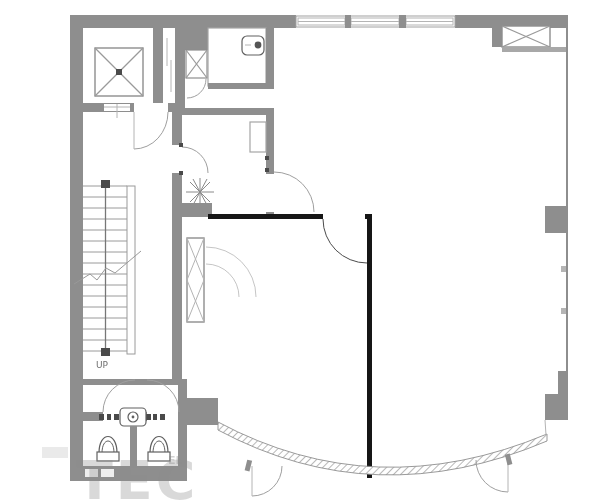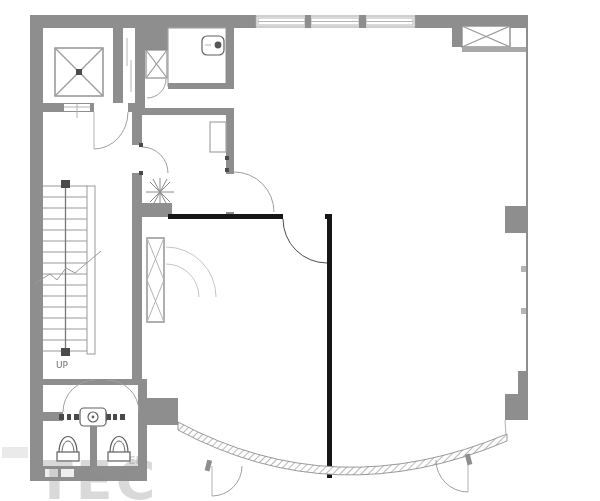--- a/index.html
+++ b/index.html
@@ -7,21 +7,21 @@
     --wall_light:#a8a8a8;
     --line:#9a9a9a;
     --thin:#b4b4b4;
     --bold:#161616;
     --fixture:#606060;
     --bg:#ffffff;
     --watermark:#8c8c8c;
   }
   html,body{margin:0;padding:0;background:var(--bg);}
   .stage{position:relative;width:528px;height:501px;background:var(--bg);overflow:hidden;
-         font-family:"DejaVu Sans", sans-serif;}
+         font-family:"DejaVu Sans", sans-serif;padding-left:40px;}
   svg{display:block;}
   .w{fill:var(--wall);stroke:none;}
   .wl{fill:var(--wall_light);stroke:none;}
   .ln{stroke:var(--line);stroke-width:1.2;fill:none;}
   .thin{stroke:var(--thin);stroke-width:1;fill:none;}
   .arc{stroke:#9f9f9f;stroke-width:1;fill:none;}
   .fx{stroke:var(--fixture);stroke-width:1.2;fill:var(--bg);}
   .dk{fill:#4a4a4a;stroke:none;}
   .boldw{fill:var(--bold);stroke:none;}
   .uptext{font-size:9px;fill:#6f6f6f;font-family:"DejaVu Sans",sans-serif;}

